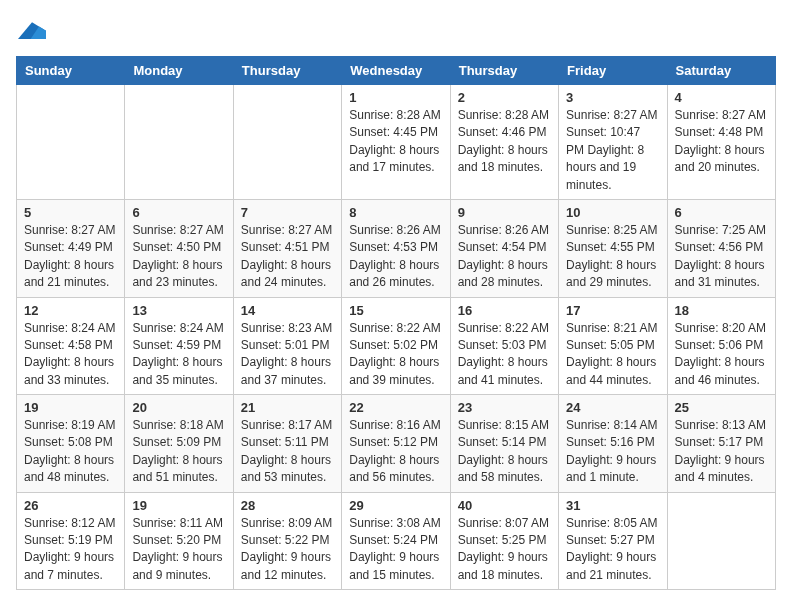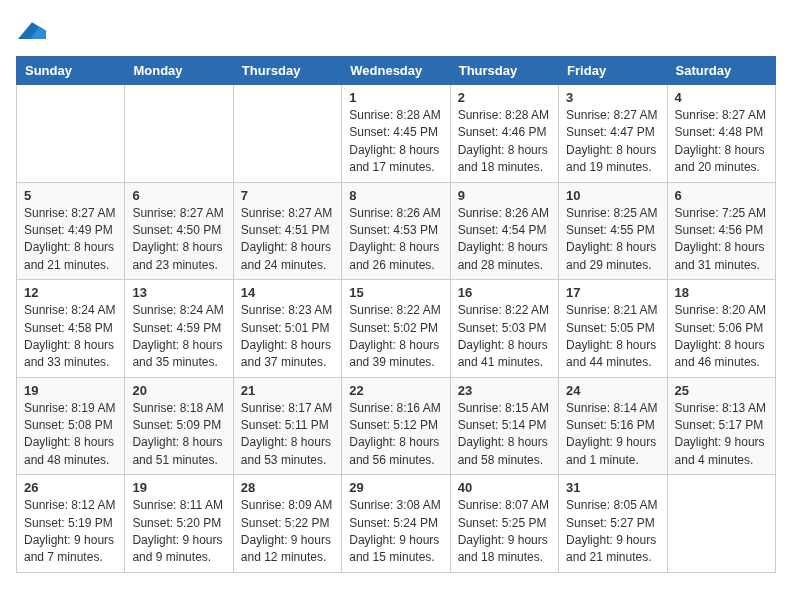--- a/index.html
+++ b/index.html
@@ -139,21 +139,21 @@
           <td>
             <span class="day-num">2</span>
             <div class="cell-text">Sunrise: 8:28 AM
 Sunset: 4:46 PM
 Daylight: 8 hours
 and 18 minutes.</div>
           </td>
           <td>
             <span class="day-num">3</span>
             <div class="cell-text">Sunrise: 8:27 AM
-Sunset: 4:47 PM
+Sunset: 10:47 PM
 Daylight: 8 hours
 and 19 minutes.</div>
           </td>
           <td>
             <span class="day-num">4</span>
             <div class="cell-text">Sunrise: 8:27 AM
 Sunset: 4:48 PM
 Daylight: 8 hours
 and 20 minutes.</div>
           </td>

